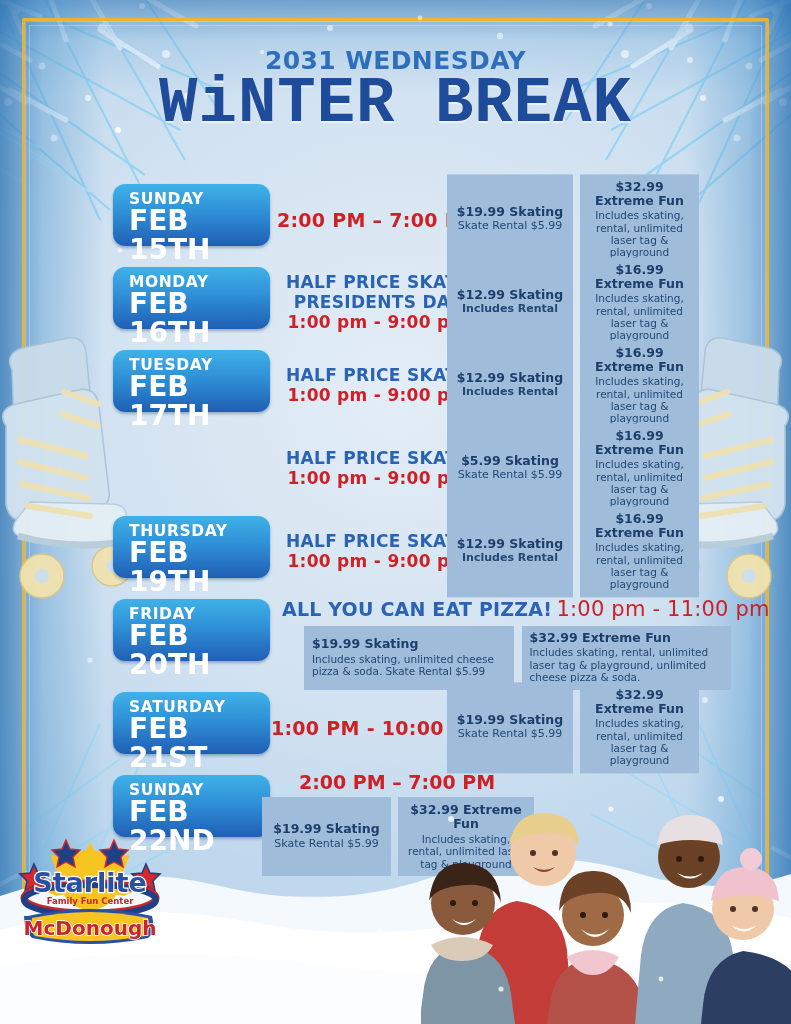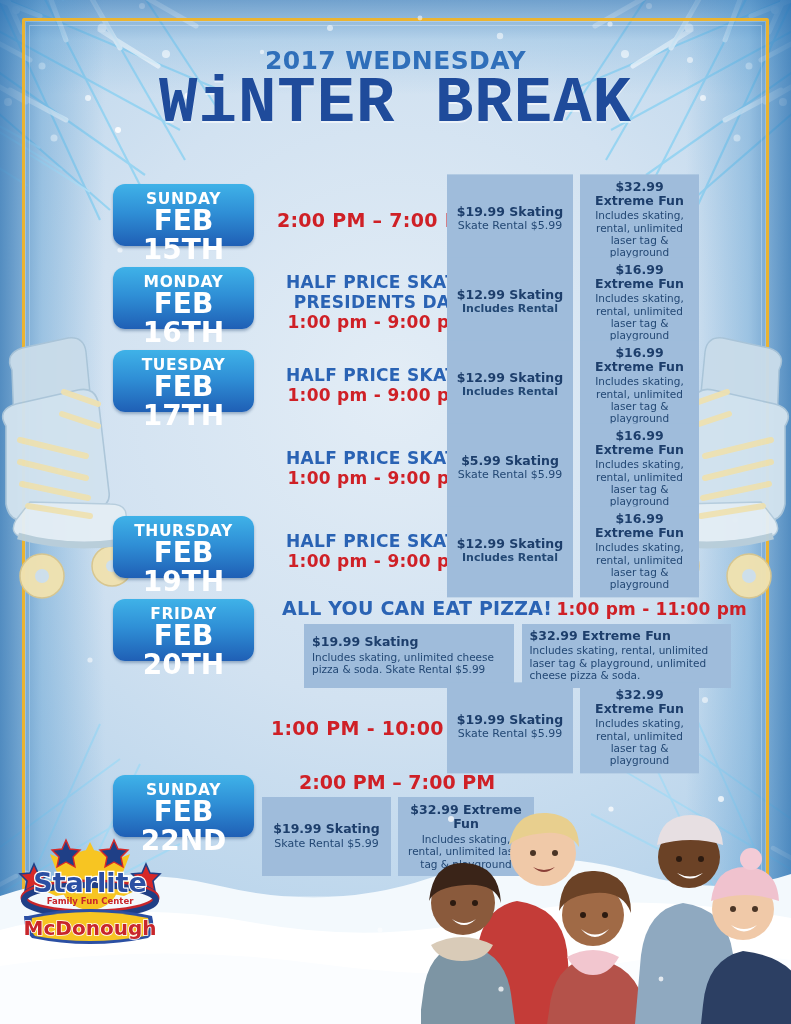--- a/index.html
+++ b/index.html
@@ -47,23 +47,23 @@
     color:#1f4b9b;letter-spacing:1px;font-family:Liberation Mono, monospace;
     text-shadow:0 2px 0 rgba(255,255,255,.55);}
 
   
   .rows{position:absolute;left:0;right:0;top:178px;z-index:5;}
   .row{position:relative;height:83px;}
   .row.pizza{height:93px;}
   .row.last{height:100px;}
 
   .badge{position:absolute;left:113px;top:6px;width:141px;height:62px;
-    border-radius:12px;color:#fff;text-align:center;
+    border-radius:12px;color:#fff;
     background:linear-gradient(180deg,#3fb2e8 0%,#2f8fd6 46%,#1f5fb5 100%);
-    box-shadow:0 2px 3px rgba(20,60,110,.35);}
+    box-shadow:0 2px 3px rgba(20,60,110,.35);padding-left:16px;}
   .badge .dow{font-size:15.5px;font-weight:600;letter-spacing:.6px;margin-top:6px;
     font-family:"DejaVu Sans",sans-serif;}
   .badge .dte{font-size:28px;font-weight:700;line-height:1.02;margin-top:-1px;
     font-family:"DejaVu Sans",sans-serif;}
 
   .info{position:absolute;left:270px;top:0;width:215px;height:100%;
     display:flex;flex-direction:column;justify-content:center;align-items:center;text-align:center;}
   .info .headline{font-size:17px;font-weight:700;color:#2a63b4;line-height:1.12;
     letter-spacing:.3px;font-family:"DejaVu Sans",sans-serif;}
   .info .time{font-size:17px;font-weight:700;color:#cf2026;letter-spacing:.3px;
@@ -80,21 +80,21 @@
     font-family:"DejaVu Sans",sans-serif;}
   .pbox .p-sub{font-size:11px;font-weight:400;line-height:1.18;margin-top:1px;color:#234874;
     font-family:"DejaVu Sans",sans-serif;}
   .pbox.fun .p-sub{font-size:10.5px;}
 
   
   .fri-wrap{position:absolute;left:282px;right:60px;top:4px;}
   .fri-head{text-align:left;white-space:nowrap;}
   .fri-head .hl{font-size:19px;font-weight:700;color:#2a63b4;letter-spacing:.2px;
     font-family:"DejaVu Sans",sans-serif;}
-  .fri-head .tm{font-size:17px;font-weight:700;color:#cf2026;letter-spacing:.2px;
+  .fri-head .tm{font-size:21px;font-weight:400;color:#cf2026;letter-spacing:.2px;
     font-family:"DejaVu Sans",sans-serif;}
   .fri-boxes{display:flex;gap:8px;margin-top:5px;margin-left:22px;}
   .fri-boxes .pbox{text-align:left;align-items:flex-start;width:200px;padding:5px 8px 6px;}
   .fri-boxes .pbox .p-title{font-size:12.5px;}
   .fri-boxes .pbox .p-sub{font-size:10.5px;}
 
   
   .last-wrap{position:absolute;left:262px;top:2px;}
   .last-time{text-align:center;width:270px;font-size:19px;font-weight:700;color:#cf2026;
     font-family:"DejaVu Sans",sans-serif;}
@@ -310,21 +310,21 @@
       <g fill="#cfe0ec">
           <circle cx="48" cy="246" r="7"></circle>
           <circle cx="118" cy="236" r="6"></circle>
         </g>
       <path d="M24 206 q50 14 106 6" stroke="#b9ceda" stroke-width="7" fill="none"></path>
     </g>
   </svg>
 
   <div class="header">
     <div class="kicker">
-      <span class="yr">2017</span>
+      <span class="yr">2031</span>
       <span>WEDNESDAY</span>
     </div>
     <div class="bigtitle">WiNTER BREAK</div>
   </div>
 
   <div class="rows">
 
     <div class="row">
       <div class="badge">
         <div class="dow">SUNDAY</div>
@@ -443,20 +443,24 @@
           </div>
           <div class="pbox">
             <div class="p-title">$32.99 Extreme Fun</div>
             <div class="p-sub">Includes skating, rental, unlimited laser tag &amp; playground, unlimited cheese pizza &amp; soda.</div>
           </div>
         </div>
       </div>
     </div>
 
     <div class="row">
+      <div class="badge">
+        <div class="dow">SATURDAY</div>
+        <div class="dte">FEB 21ST</div>
+      </div>
       <div class="info">
         <div class="time big">1:00 PM - 10:00 PM</div>
       </div>
       <div class="prices">
         <div class="pbox skate">
           <div class="p-title">$19.99 Skating</div>
           <div class="p-sub">Skate Rental $5.99</div>
         </div>
         <div class="pbox fun">
           <div class="p-title">$32.99 Extreme Fun</div>

